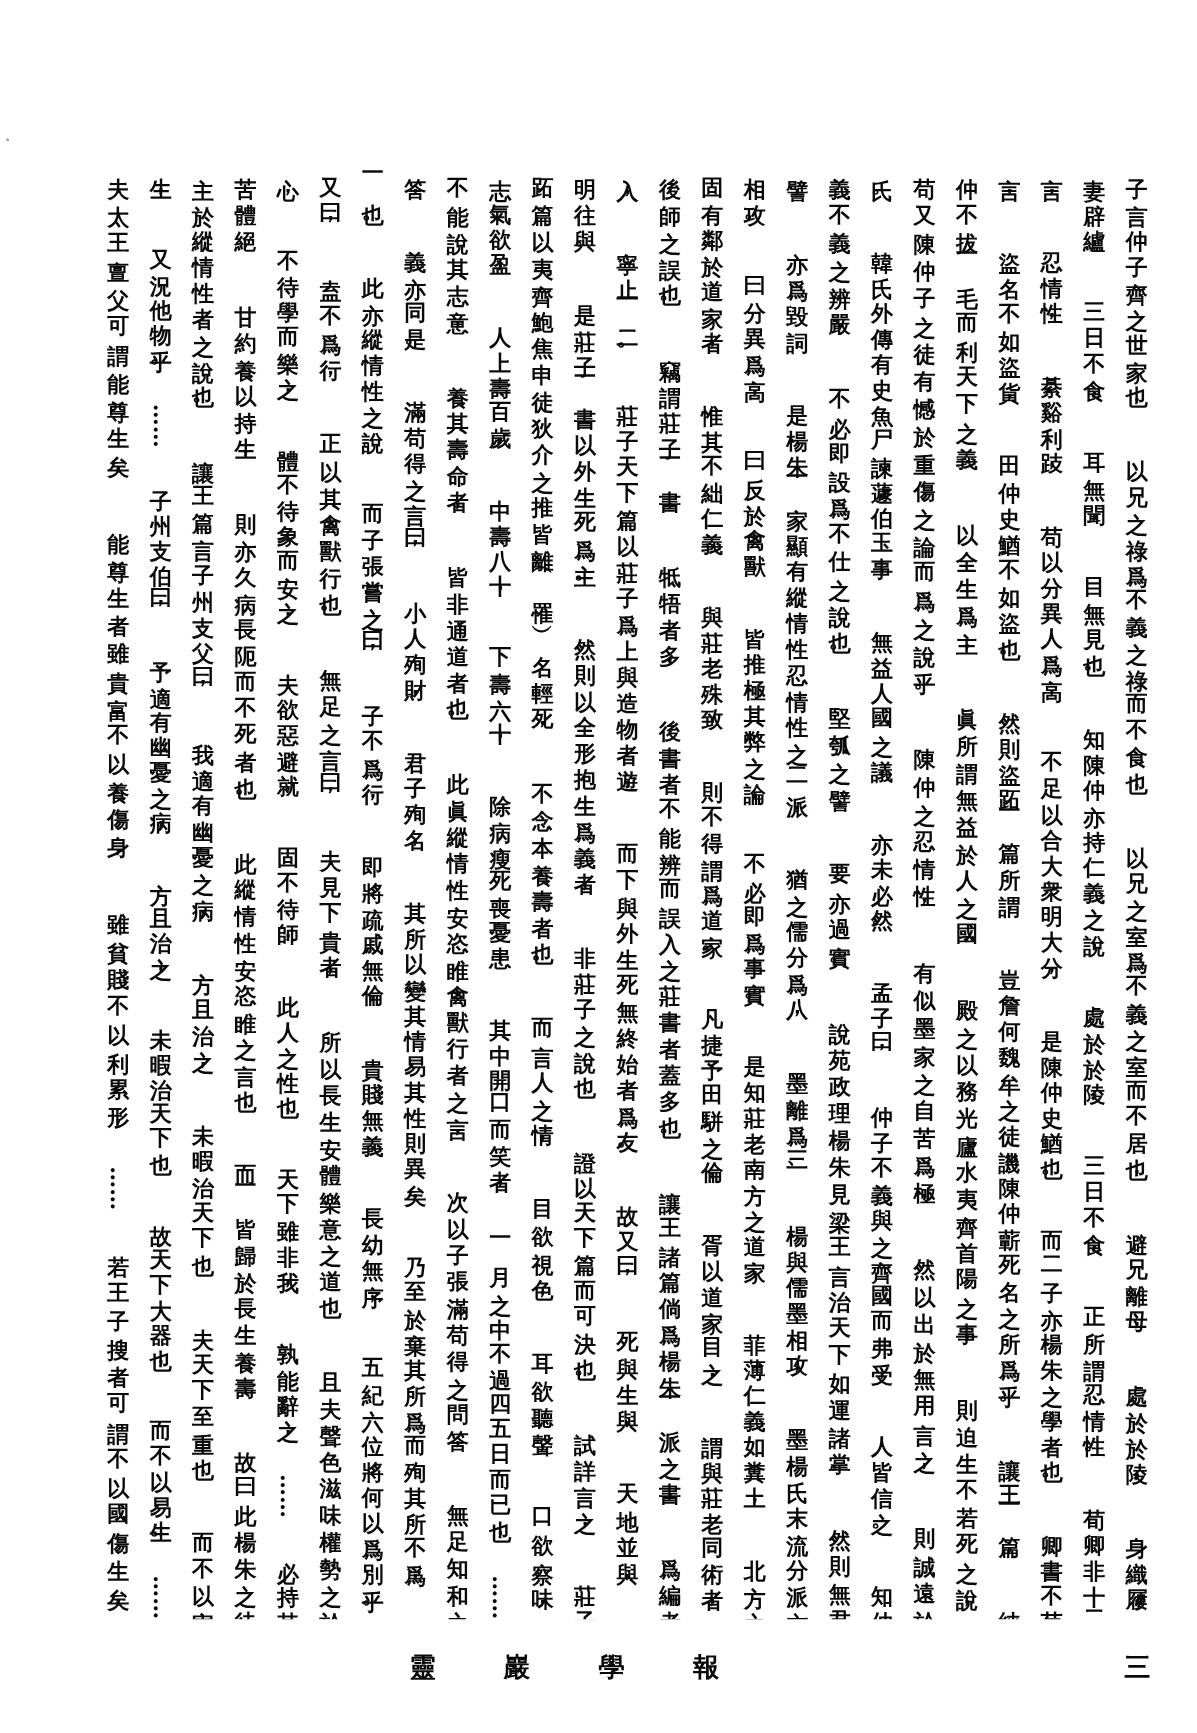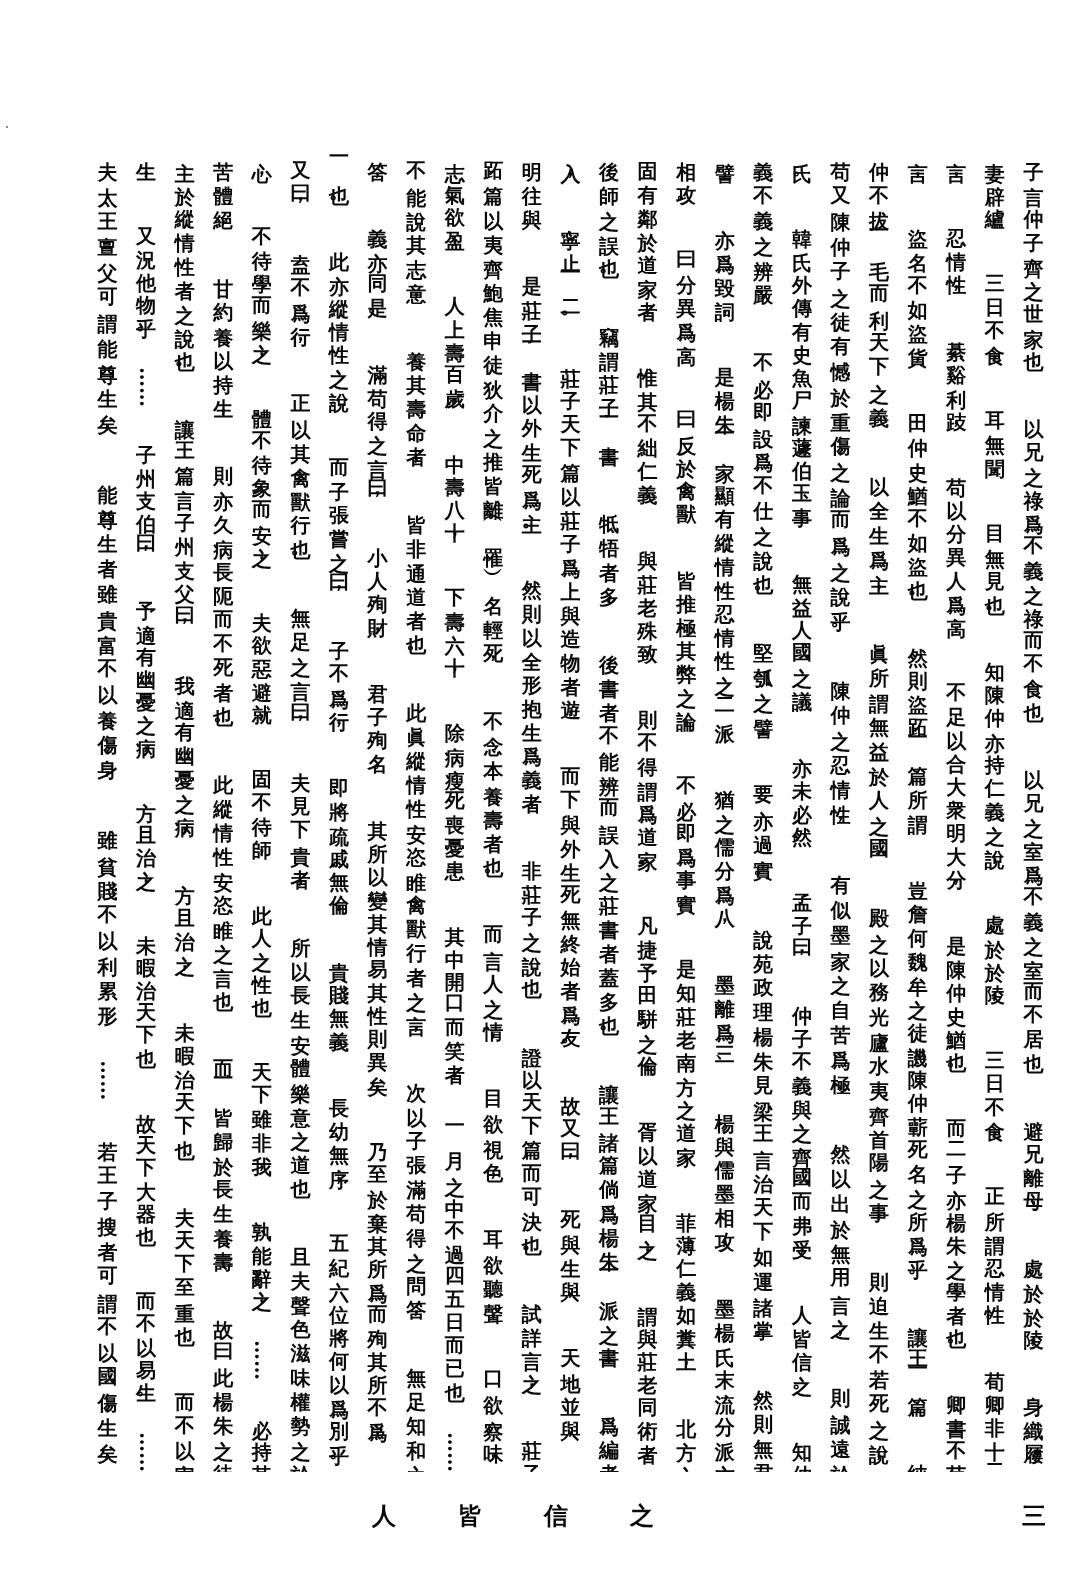--- a/index.html
+++ b/index.html
@@ -97,15 +97,15 @@
   <div class="col">一也。此亦縱情性之說。而子張嘗之曰，子不爲行，即將疏戚無倫，貴賤無義，長幼無序，五紀六位將何以爲別乎。</div>
   <div class="col">又曰，盍不爲行，正以其禽獸行也。無足之言曰，夫見下貴者，所以長生安體樂意之道也，且夫聲色滋味權勢之於人</div>
   <div class="col">心，不待學而樂之，體不待象而安之，夫欲惡避就，固不待師，此人之性也，天下雖非我，孰能辭之，……必持其名</div>
   <div class="col">苦體絕，甘約養以持生，則亦久病長阨而不死者也。此縱情性安恣睢之言也，而一皆歸於長生養壽，故曰此楊朱之徒而</div>
   <div class="col">主於縱情性者之說也。讓王篇言子州支父曰，我適有幽憂之病，方且治之，未暇治天下也，夫天下至重也，而不以害其</div>
   <div class="col">生，又況他物乎。……子州支伯曰，予適有幽憂之病，方且治之，未暇治天下也，故天下大器也，而不以易生。……</div>
   <div class="col">夫太王亶父可謂能尊生矣，能尊生者雖貴富不以養傷身，雖貧賤不以利累形，……若王子搜者可謂不以國傷生矣，</div>
 </main>
 
 <footer class="footer">
-  <span class="journal-title">人皆信之</span>
+  <span class="journal-title">靈巖學報</span>
   <span class="page-number">三</span>
 </footer>
 
 </body></html>

